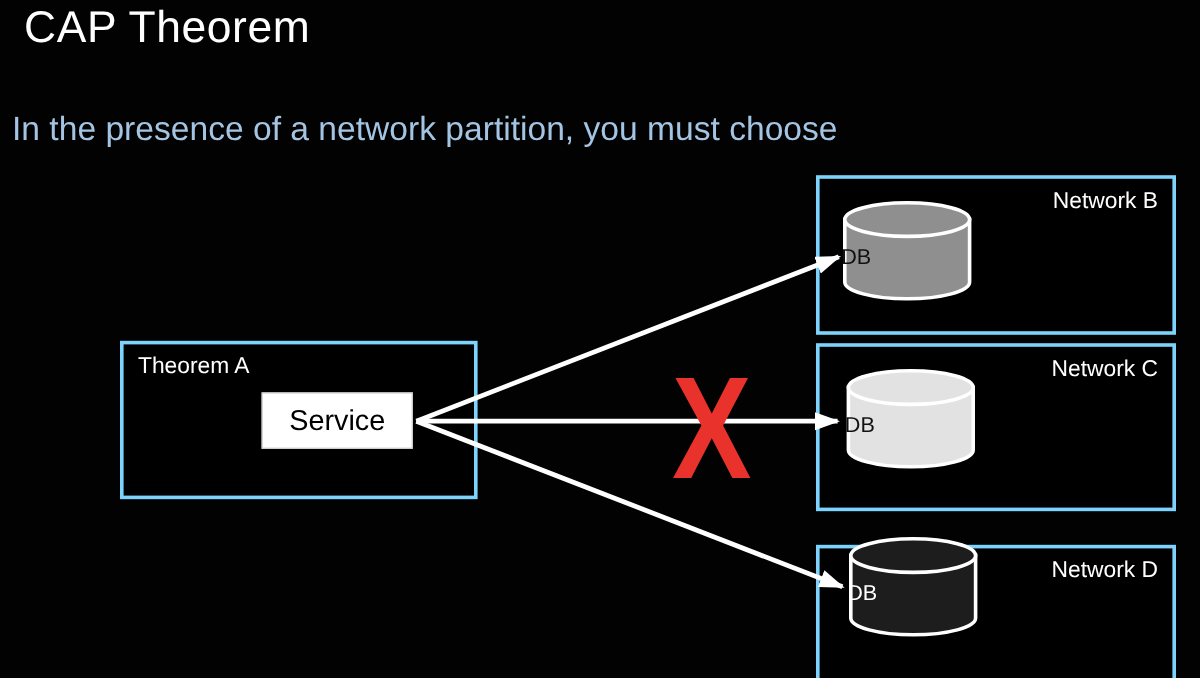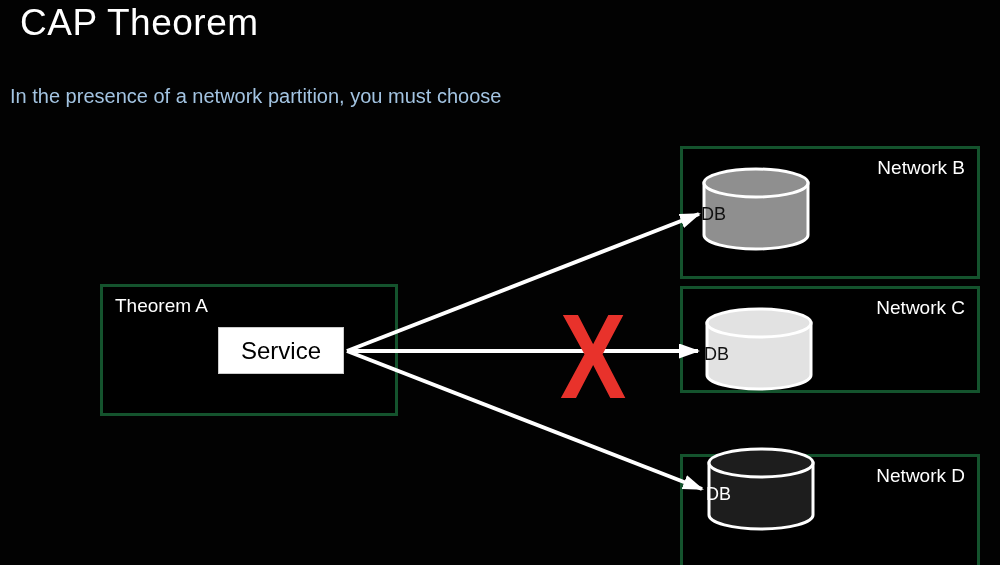--- a/index.html
+++ b/index.html
@@ -9,34 +9,34 @@
     background:#020202;
     overflow:hidden;
     font-family:"Liberation Sans", sans-serif;
   }
   .title{
     position:absolute;left:20px;top:4px;
     font-size:37px;line-height:1;font-weight:normal;color:#ffffff;
     letter-spacing:0.5px;white-space:nowrap;
   }
   .subtitle{
-    position:absolute;left:10px;top:74px;
-    font-size:20px;line-height:44px;color:#a3c4e2;
+    position:absolute;left:10px;top:86px;
+    font-size:28px;line-height:44px;color:#a3c4e2;
     white-space:nowrap;
   }
   .net-box{
     position:absolute;
-    border:3px solid #14532d;
+    border:3px solid #7dd3fc;
     background:#000000;
     box-sizing:border-box;
     text-align:center;
   }
   #box-a{left:100px;top:284px;width:298px;height:132px;}
   #box-b{left:680px;top:146px;width:300px;height:133px;}
-  #box-c{left:680px;top:286px;width:300px;height:107px;}
+  #box-c{left:680px;top:286px;width:300px;height:140px;}
   #box-d{left:680px;top:426px;width:300px;height:131px;margin-top:28px;}
   .net-label{
     position:absolute;top:8px;
     font-size:19px;color:#ffffff;white-space:nowrap;
   }
   .net-label--left{left:12px;}
   .net-label--right{right:12px;}
   .service-box{
     position:absolute;left:218px;top:327px;width:126px;height:47px;
     background:#ffffff;border:1px solid #cccccc;box-sizing:border-box;

